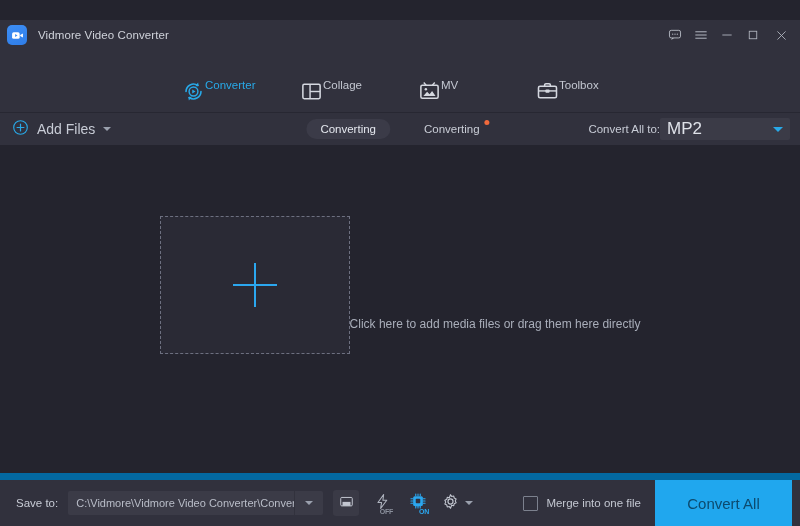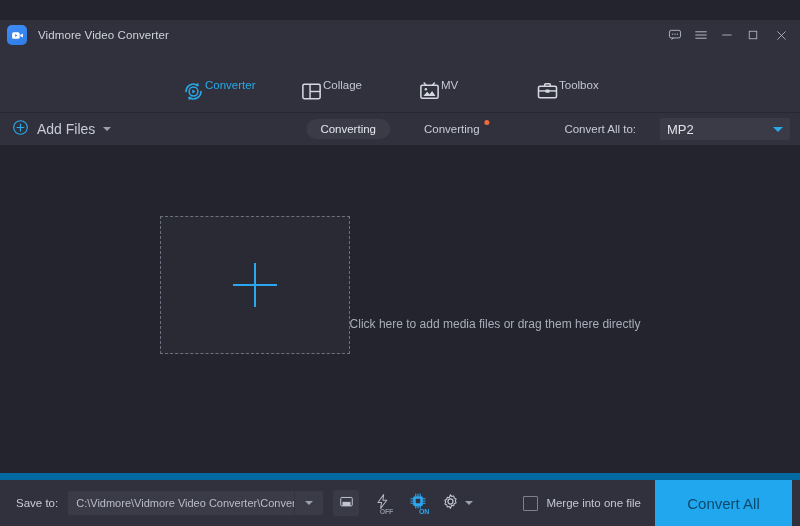--- a/index.html
+++ b/index.html
@@ -116,32 +116,32 @@
     position: relative;
   }
   .seg.active { background: #3b3b48; color: #e4e7ee; }
   .seg .dot {
     position: absolute; top: 1px; right: 4px;
     width: 5px; height: 5px; border-radius: 50%;
     background: #f26a3c;
   }
   .convert-all-to {
     position: absolute; right: 10px;
-    display: flex; align-items: center; gap: 24px;
+    display: flex; align-items: center; gap: 0;
   }
   .cat-label { font-size: 11.5px; color: #c8ccd6; }
   .cat-select {
     width: 116px; height: 22px;
     background: #3b3b47;
     border-radius: 2px;
     display: flex; align-items: center;
     padding: 0 7px;
     justify-content: space-between;
   }
-  .cat-value { font-size: 13px; color: #dfe2e9; }
+  .cat-value { font-size: 17px; color: #dfe2e9; }
   .caret-blue {
     width: 0; height: 0;
     border-left: 5px solid transparent;
     border-right: 5px solid transparent;
     border-top: 5px solid #28a9e8;
   }
 
   
   .main {
     flex: 1 1 auto;

